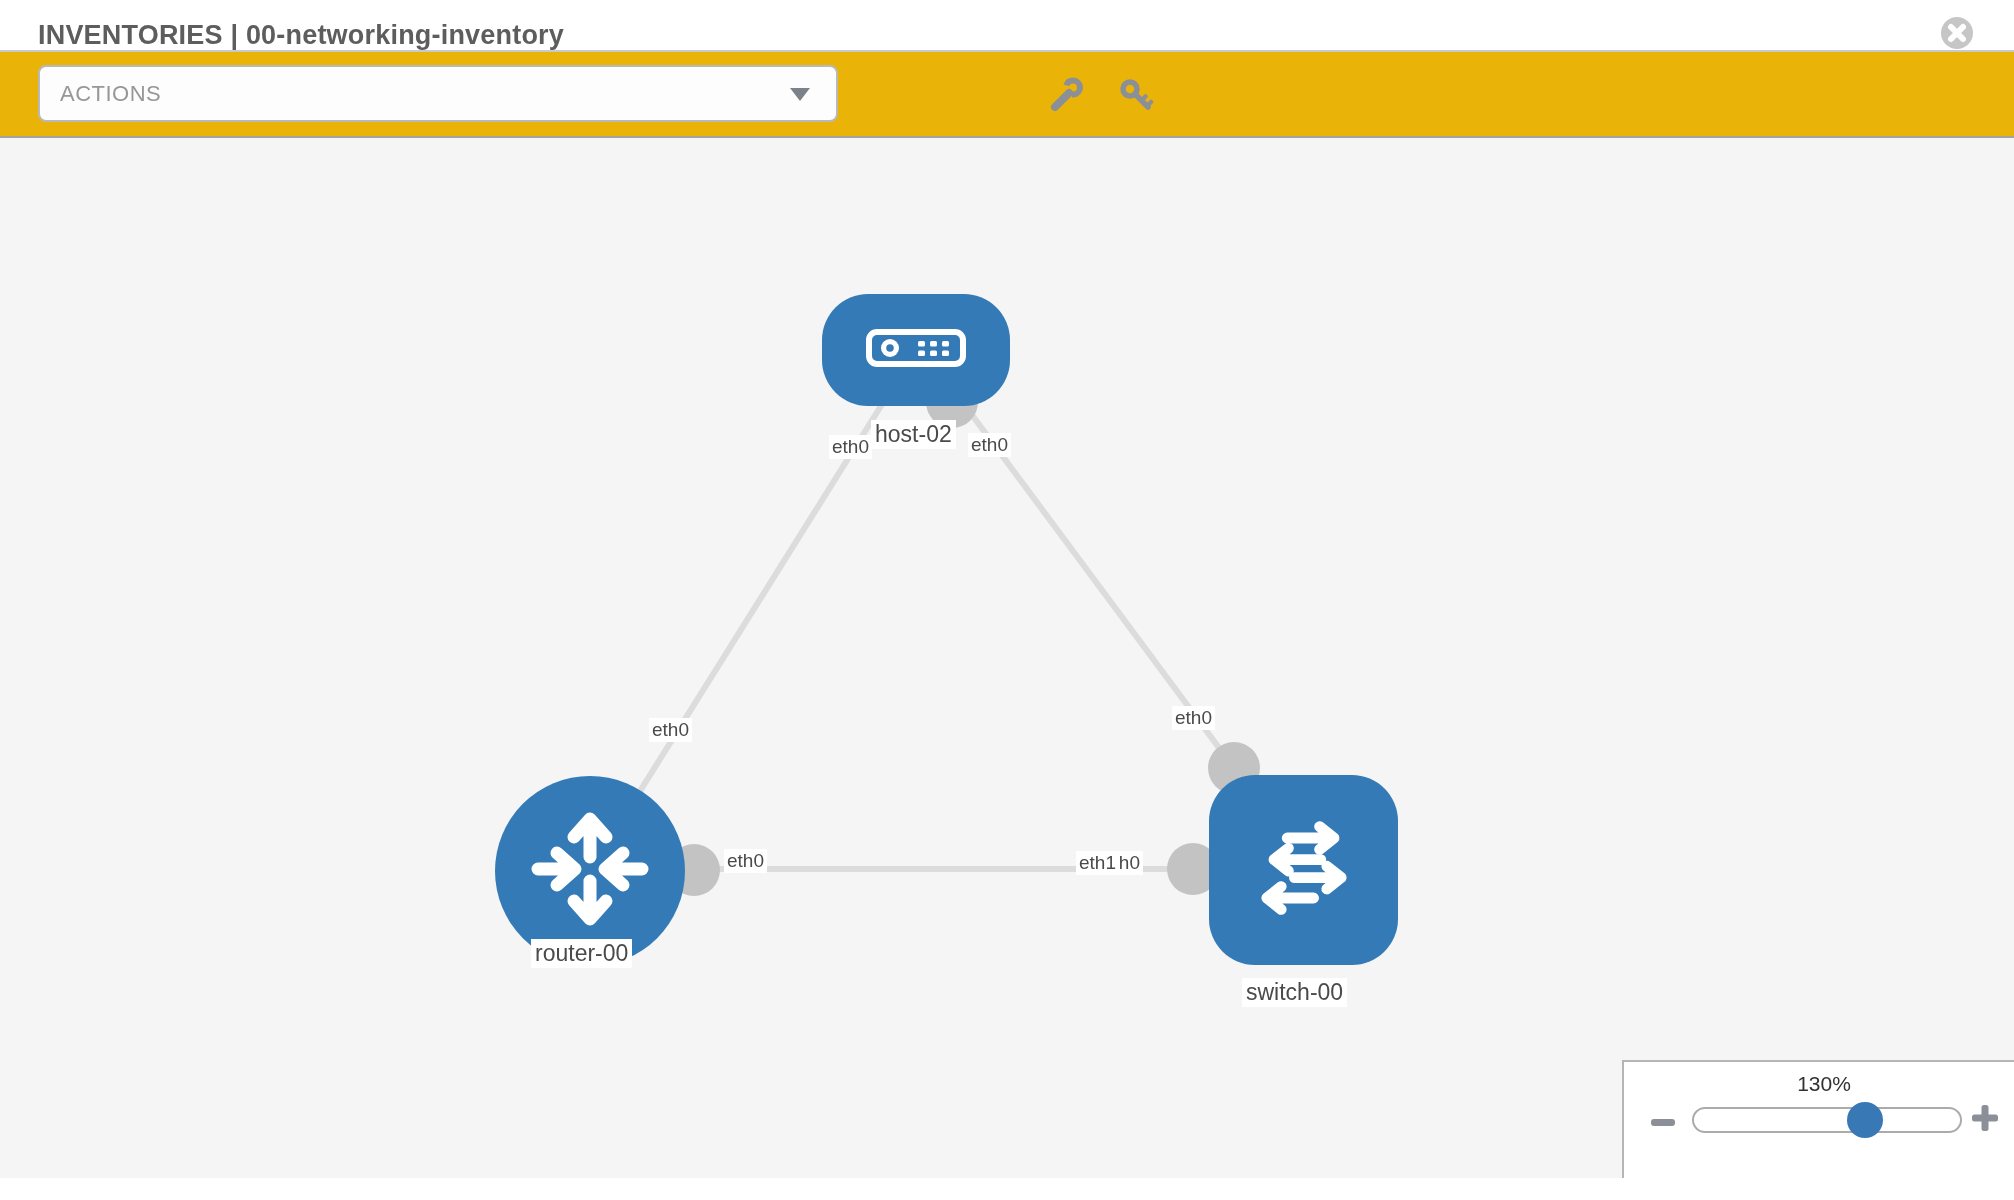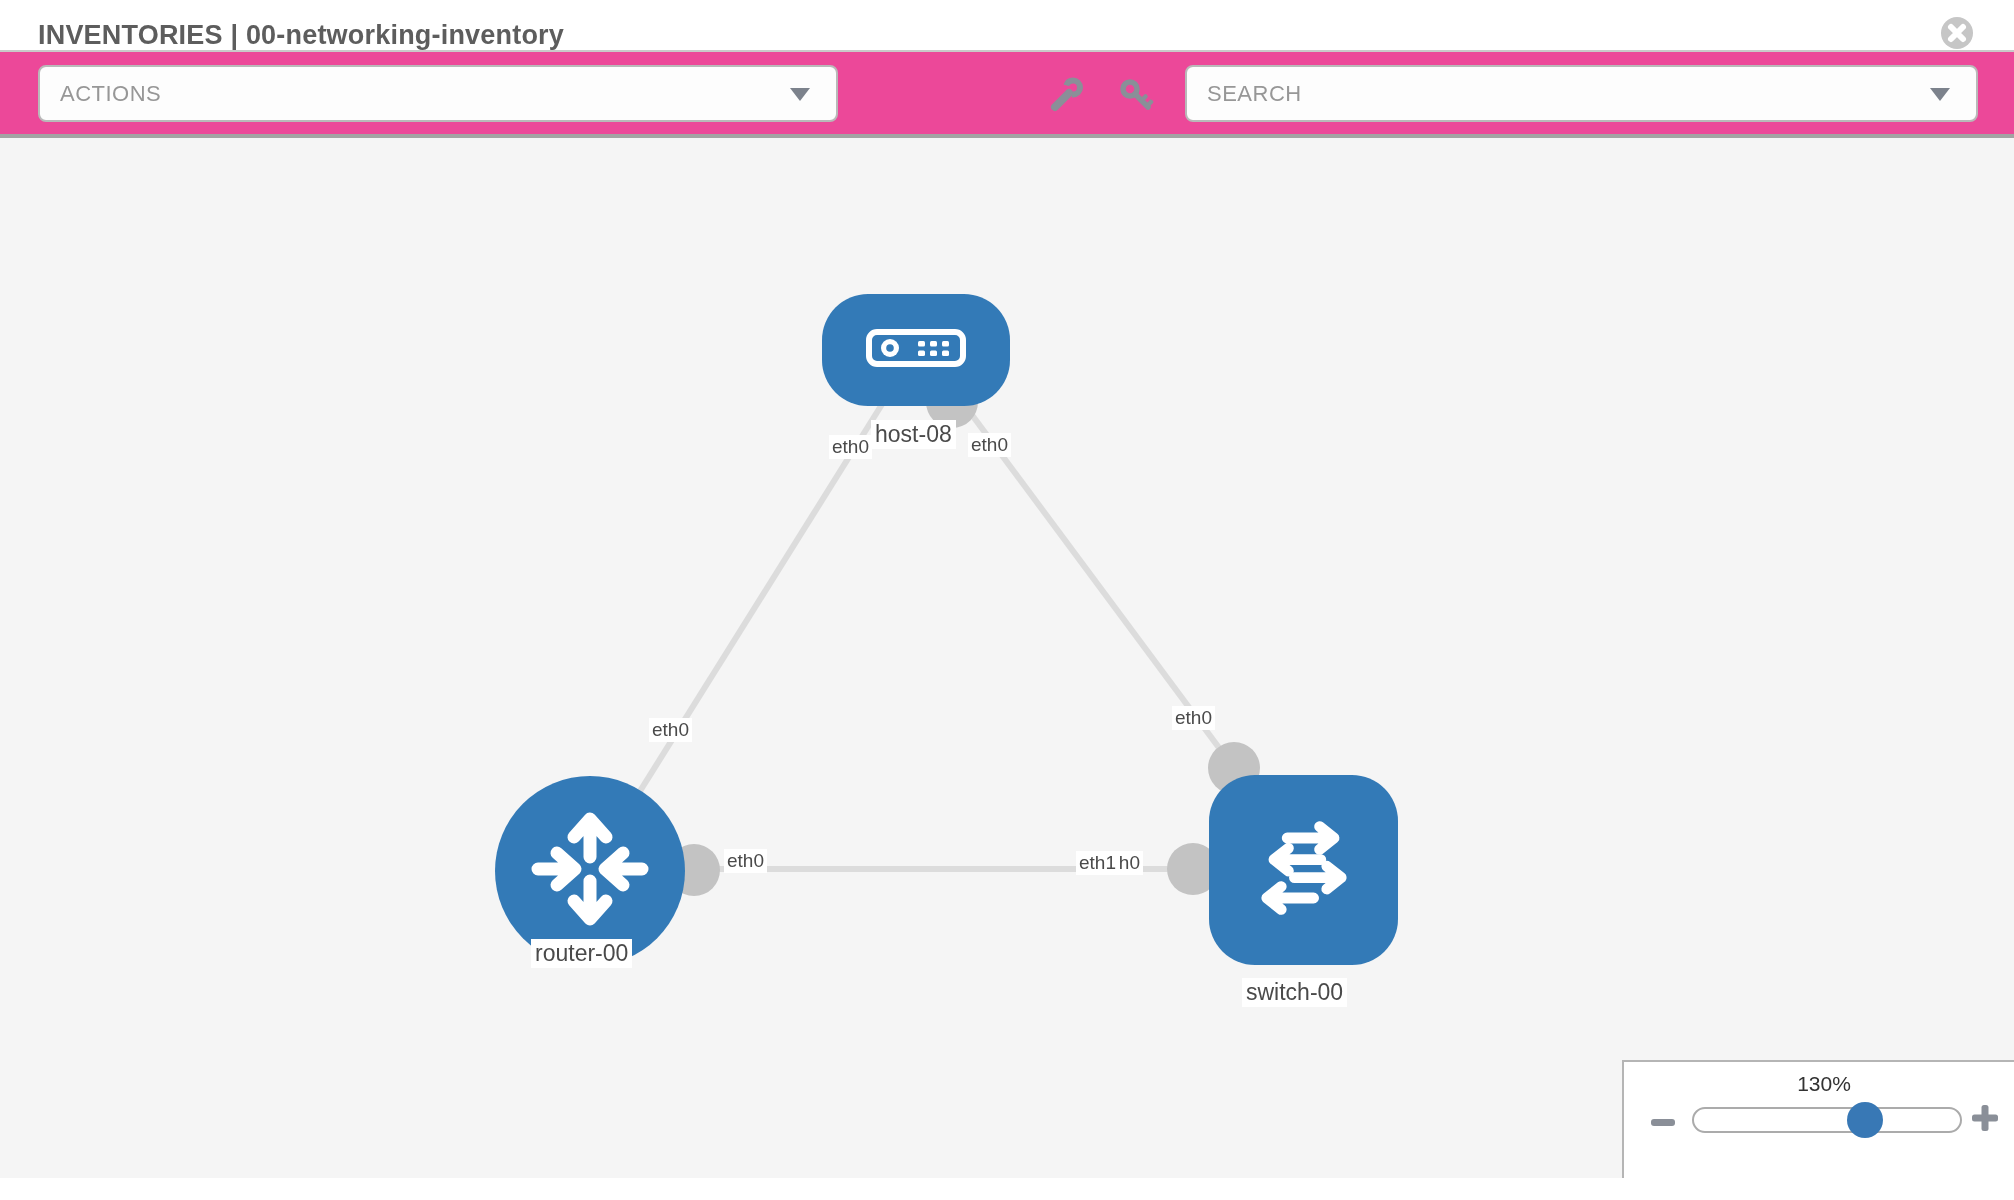--- a/index.html
+++ b/index.html
@@ -8,22 +8,22 @@
 
   
   .header { position:relative; width:2014px; height:52px; background:#ffffff;
             border-bottom:2px solid #c9c9c9; }
   .header-title { position:absolute; left:38px; top:0; line-height:70px;
                   font-size:27px; font-weight:bold; color:#5d5d5d; letter-spacing:.2px; }
   .close-btn { position:absolute; left:1940px; top:16px; width:34px; height:34px;
                border:none; background:transparent; cursor:pointer; padding:0; }
 
   
-  .toolbar { position:relative; width:2014px; height:86px; background:#ec4899;
-             border-bottom:4px solid #a3a3a3; }
+  .toolbar { position:relative; width:2014px; height:86px; background:#eab308;
+             border-bottom:2px solid #a3a3a3; }
   .select-box { position:absolute; top:13px; height:57px; background:#fdfdfd;
                 border:2px solid #b9b9b9; border-radius:8px; cursor:pointer; }
   .select-box .sel-label { position:absolute; left:20px; top:0; line-height:53px;
                            font-size:22px; color:#979797; letter-spacing:.5px; }
   .caret { position:absolute; right:26px; top:21px; width:0; height:0;
            border-left:10px solid transparent; border-right:10px solid transparent;
            border-top:13px solid #7c828c; }
   .tool-icon-btn { position:absolute; top:25px; width:36px; height:36px; border:none;
                    background:transparent; padding:0; cursor:pointer; }
 
@@ -93,24 +93,20 @@
     <span>
       <svg width="36" height="36" viewBox="0 0 36 36">
         <circle cx="12" cy="12" r="7" fill="none" stroke="#8a8f98" stroke-width="5.5"></circle>
         <path d="M17 17 L30 30" stroke="#8a8f98" stroke-width="5.5" stroke-linecap="round"></path>
         <path d="M23.5 23.5 L27.5 19.5" stroke="#8a8f98" stroke-width="4.5" stroke-linecap="round"></path>
         <path d="M29 29 L33 25" stroke="#8a8f98" stroke-width="4.5" stroke-linecap="round"></path>
       </svg>
     </span>
   </button>
 
-  <div class="select-box" style="left:1185px; width:793px;">
-    <span class="sel-label">SEARCH</span>
-    <span class="caret"></span>
-  </div>
 </div>
 
 <div class="canvas">
 
   <svg class="links-svg" width="2014" height="1040">
     <line x1="916" y1="212" x2="590" y2="733" stroke="#dcdcdc" stroke-width="6"></line>
     <line x1="952" y1="250" x2="1234" y2="630" stroke="#dcdcdc" stroke-width="6"></line>
     <line x1="590" y1="731" x2="1193" y2="731" stroke="#dcdcdc" stroke-width="6"></line>
   </svg>
 
@@ -150,21 +146,21 @@
     <span>
       <svg width="120" height="120" viewBox="0 0 100 100" fill="none" stroke="#ffffff" stroke-width="9" stroke-linecap="round" stroke-linejoin="round">
         <path d="M36 25 L74 25 M63 15.5 L75 25 L63 34.5"></path>
         <path d="M64 43 L26 43 M37 33.5 L25 43 L37 52.5"></path>
         <path d="M42 58 L80 58 M69 48.5 L81 58 L69 67.5"></path>
         <path d="M58 75 L20 75 M31 65.5 L19 75 L31 84.5"></path>
       </svg>
     </span>
   </div>
 
-  <div class="nlabel node-name" style="left:871px;  top:282px;">host-08</div>
+  <div class="nlabel node-name" style="left:871px;  top:282px;">host-02</div>
   <div class="nlabel eth-label" style="left:829px;  top:297px;">eth0</div>
   <div class="nlabel eth-label" style="left:968px;  top:295px;">eth0</div>
   <div class="nlabel eth-label" style="left:649px;  top:580px;">eth0</div>
   <div class="nlabel eth-label" style="left:1172px; top:568px;">eth0</div>
   <div class="nlabel eth-label" style="left:724px;  top:711px;">eth0</div>
   <div class="nlabel eth-label" style="left:1100px; top:713px;">eth0</div>
   <div class="nlabel eth-label" style="left:1076px; top:713px;">eth1</div>
   <div class="nlabel node-name" style="left:531px;  top:801px;">router-00</div>
   <div class="nlabel node-name" style="left:1242px; top:840px;">switch-00</div>
 

